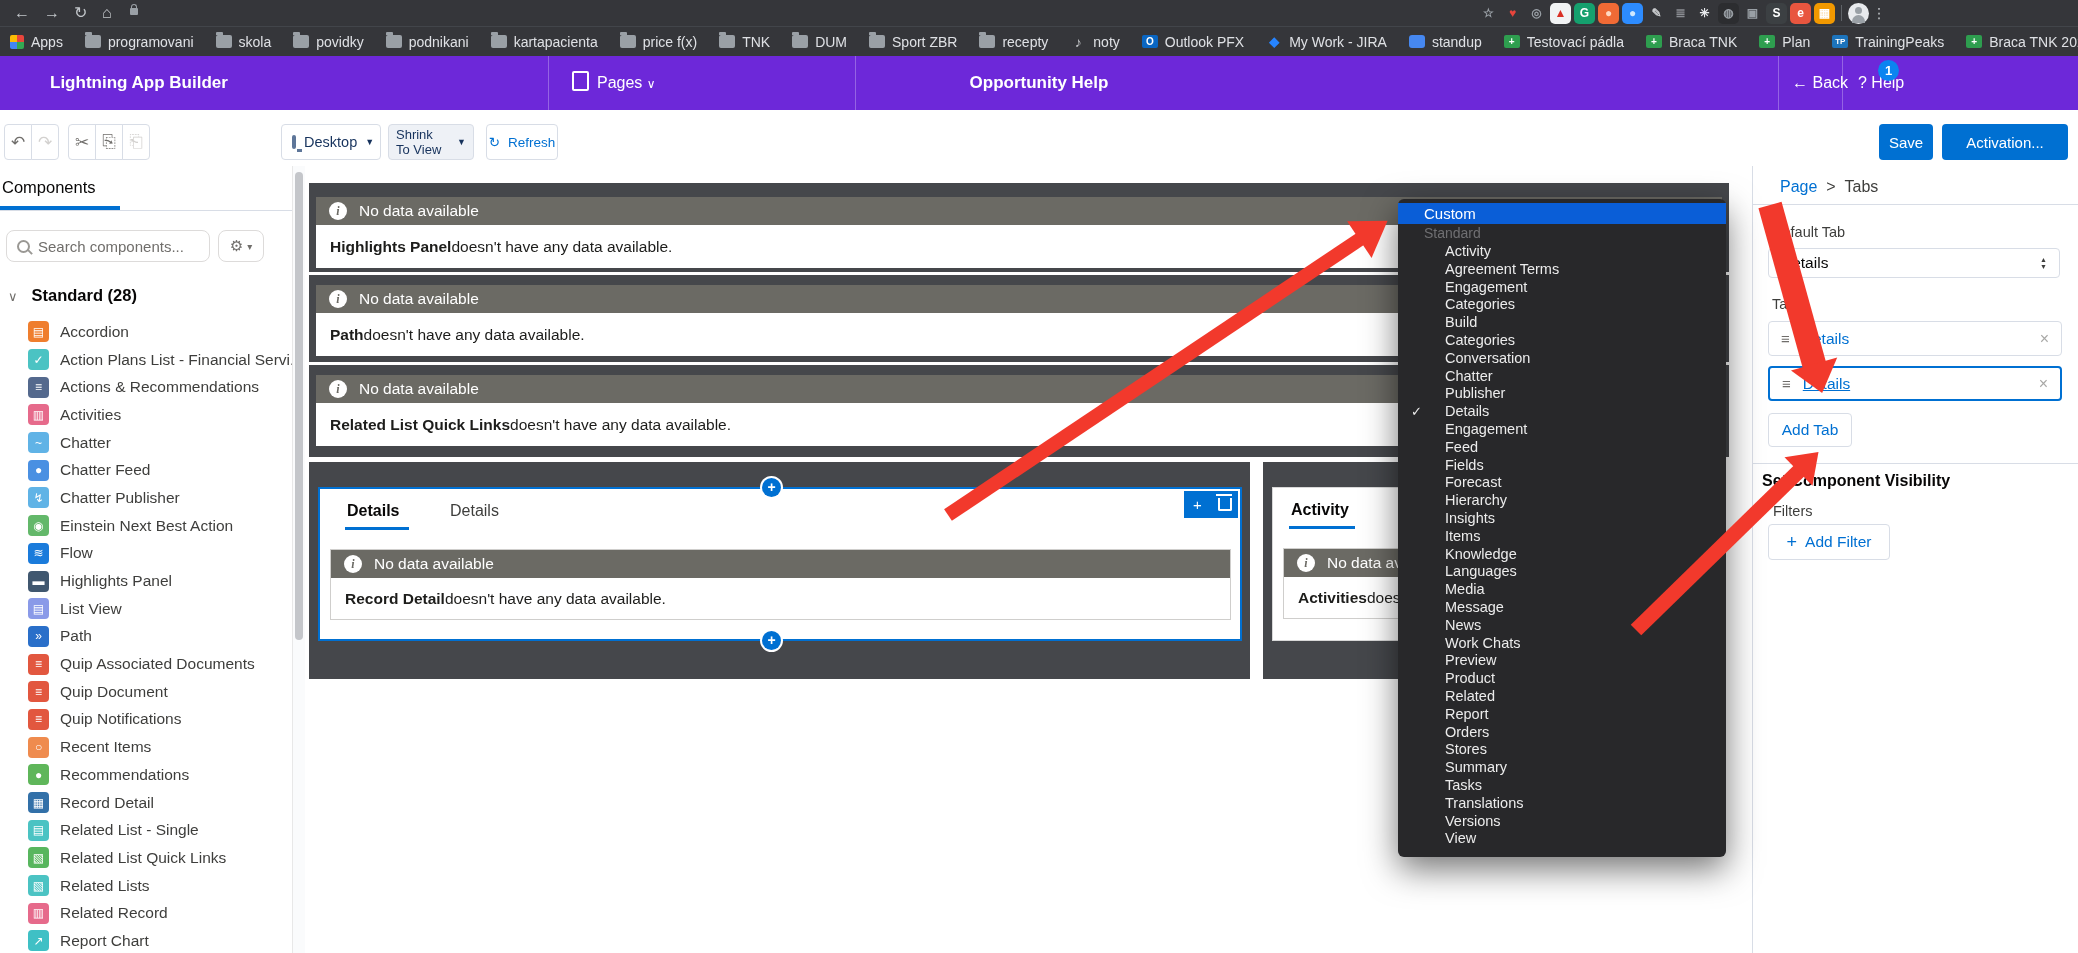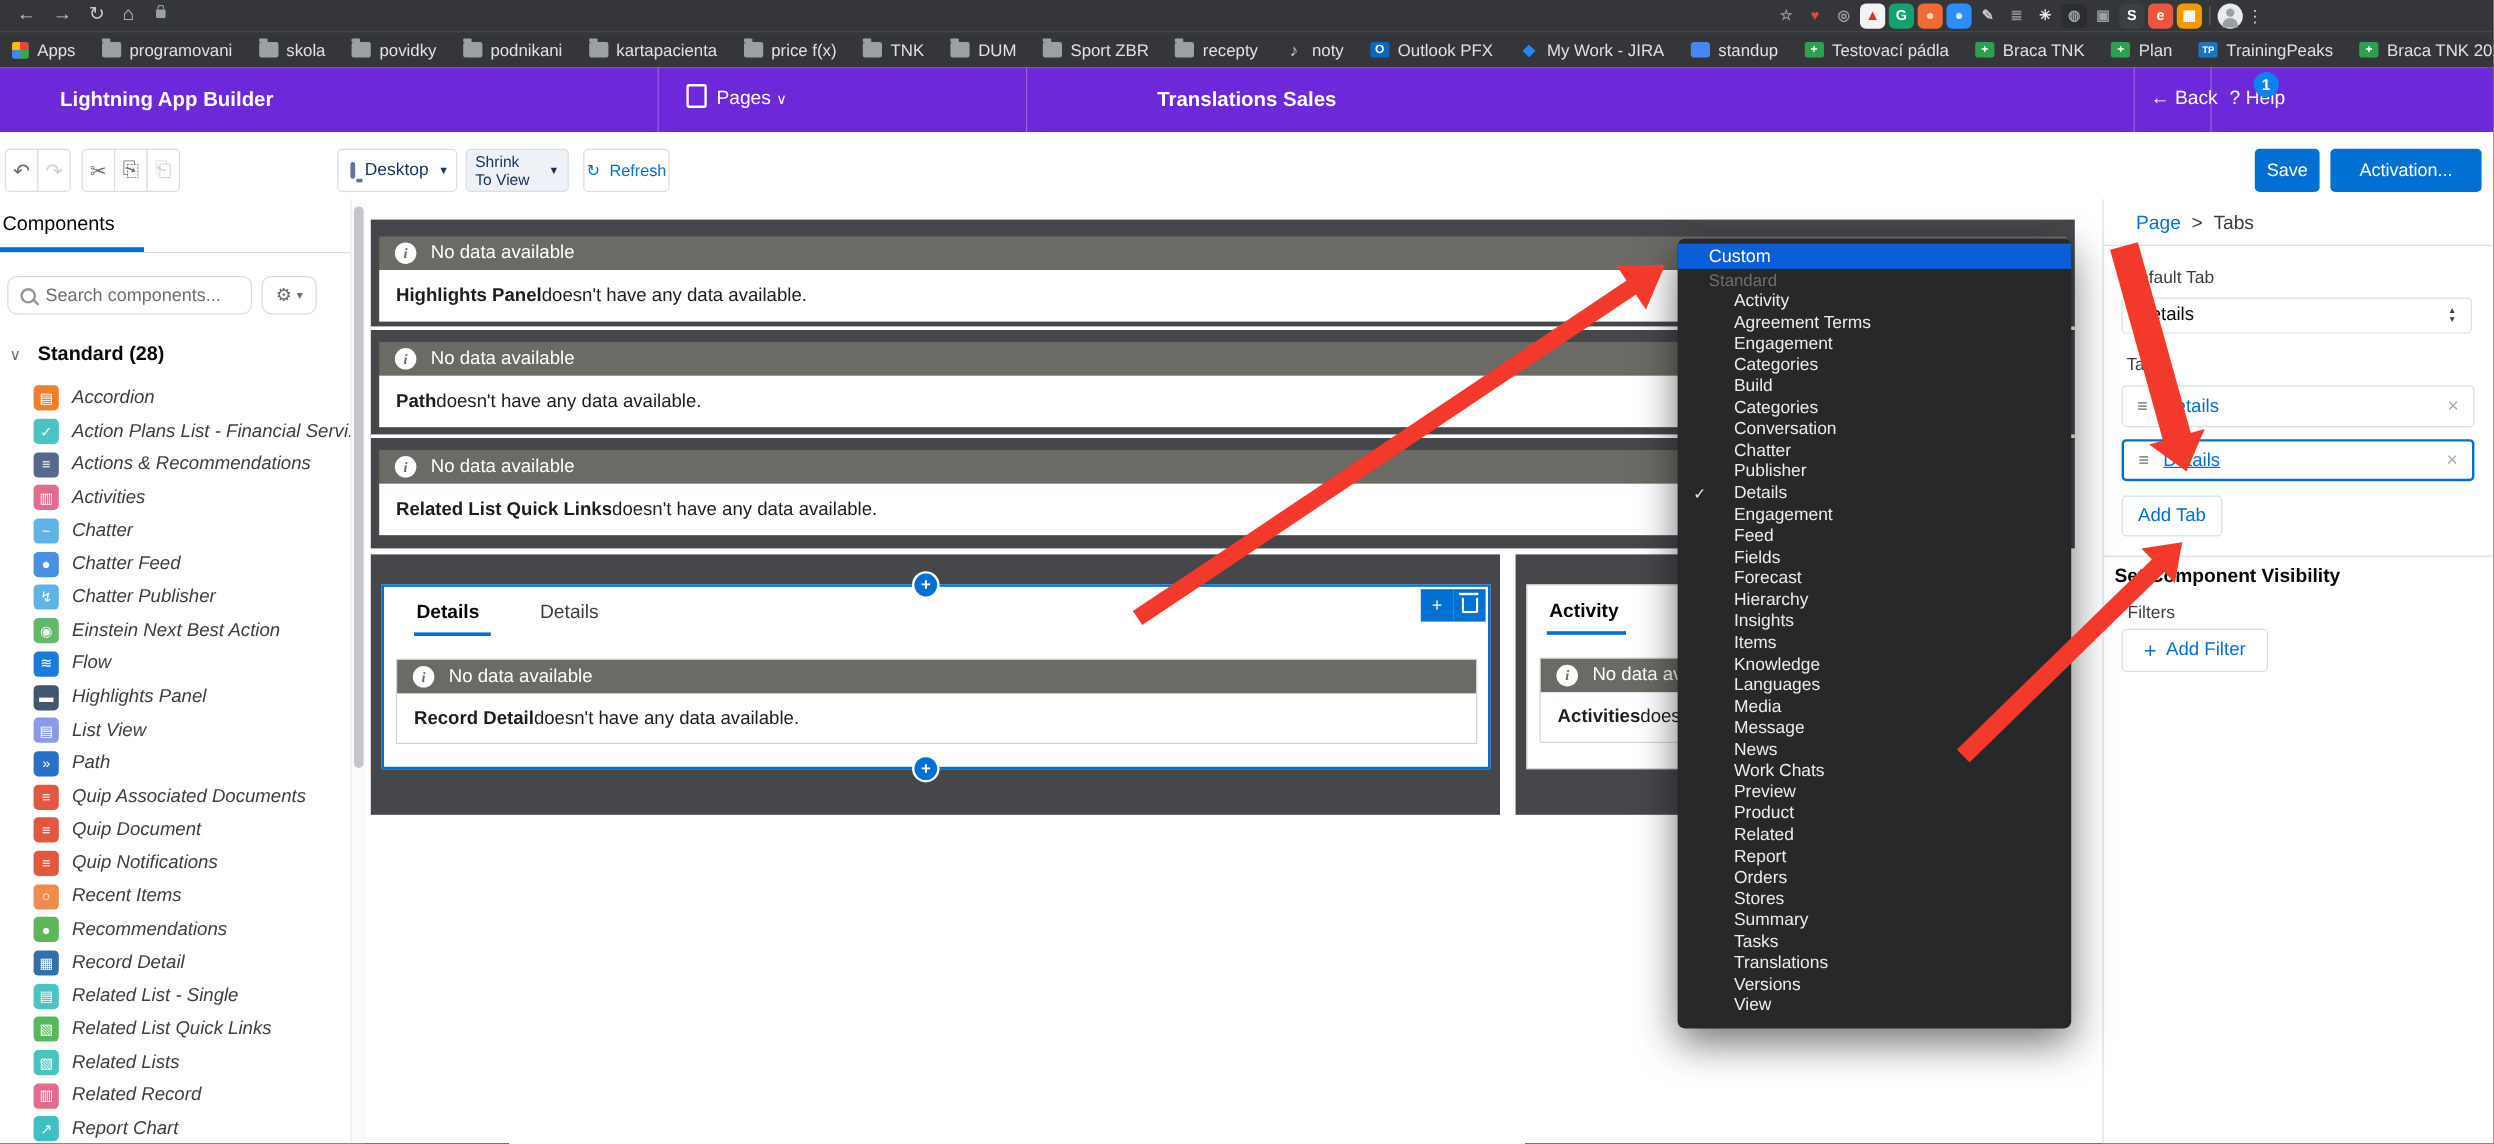--- a/index.html
+++ b/index.html
@@ -69,21 +69,21 @@
     display:flex;align-items:center;color:#706e6b;font-size:15px;gap:8px;padding:0 10px;background:#fff;}
   .mag{width:9px;height:9px;border:2px solid #9a9894;border-radius:50%;position:relative;flex:0 0 auto;}
   .mag:after{content:"";position:absolute;left:8px;top:9px;width:6px;height:2px;background:#9a9894;transform:rotate(45deg);}
   .gear-btn{left:218px;top:230px;width:46px;height:32px;border:1px solid #dddbda;border-radius:8px;box-sizing:border-box;
     display:flex;align-items:center;justify-content:center;gap:4px;color:#706e6b;font-size:15px;background:#fff;}
   .std-head{left:8px;top:286px;font-size:16.5px;font-weight:bold;color:#080707;}
   .std-head .chev{font-weight:normal;font-size:13px;margin-right:14px;color:#706e6b;}
   .comp-list{left:0;top:318px;width:292px;}
   .comp{height:27.7px;display:flex;align-items:center;gap:11px;padding-left:28px;}
   .comp-ic{width:21px;height:21px;border-radius:4px;color:#fff;font-size:12px;display:flex;align-items:center;justify-content:center;flex:0 0 auto;}
-  .comp-label{font-size:15.5px;color:#3e3e3c;white-space:nowrap;font-style:italic;}
+  .comp-label{font-size:15.5px;color:#3e3e3c;white-space:nowrap;}
   .side-scroll{left:292px;top:166px;width:13px;height:787px;background:#fafbfc;border-left:1px solid #e8e8e8;box-sizing:border-box;}
   .side-thumb{left:295px;top:172px;width:8px;height:468px;background:#c4c6ca;border-radius:4px;}
   
   .slate{background:#45474b;}
   .gray-head{height:28px;background:#6b6a64;display:flex;align-items:center;gap:12px;padding-left:13px;color:#fff;font-size:15.5px;}
   .info-ic{width:18px;height:18px;border-radius:50%;background:#fff;color:#6b6a64;font-size:12px;font-weight:bold;
     display:flex;align-items:center;justify-content:center;font-family:"Liberation Serif",serif;font-style:italic;}
   .sec-body{height:43px;background:#fff;display:flex;align-items:center;padding-left:14px;font-size:15.5px;color:#1d1d1b;}
   .sec-body b{margin-right:0;}
   .white-line{left:0;width:100%;height:3px;background:#fff;}
@@ -229,21 +229,21 @@
 
   <div class="abs navy">
     <span class="abs waffle">
         <span></span>
         <span></span>
         <span></span>
         <span></span>
       </span>
     <span class="abs navy-title" style="left:50px">Lightning App Builder</span>
     <span class="abs navy-text" style="left:572px"><span class="doc-ic"></span><span>Pages</span> <span style="font-size:12px">∨</span></span>
-    <span class="abs navy-title" style="left:0;width:2078px;text-align:center">Translations Sales</span>
+    <span class="abs navy-title" style="left:0;width:2078px;text-align:center">Opportunity Help</span>
     <span class="abs navy-text" style="left:1792px"><span>←</span> <span>Back</span></span>
     <span class="abs navy-text" style="left:1858px"><span>?</span> <span>Help</span></span>
   </div>
   <div class="abs navy-sep" style="left:548px"></div>
   <div class="abs navy-sep" style="left:855px"></div>
   <div class="abs navy-sep" style="left:1778px"></div>
   <div class="abs navy-sep" style="left:1842px"></div>
   <div class="abs badge">1</div>
 
   <div class="abs toolbar"></div>

